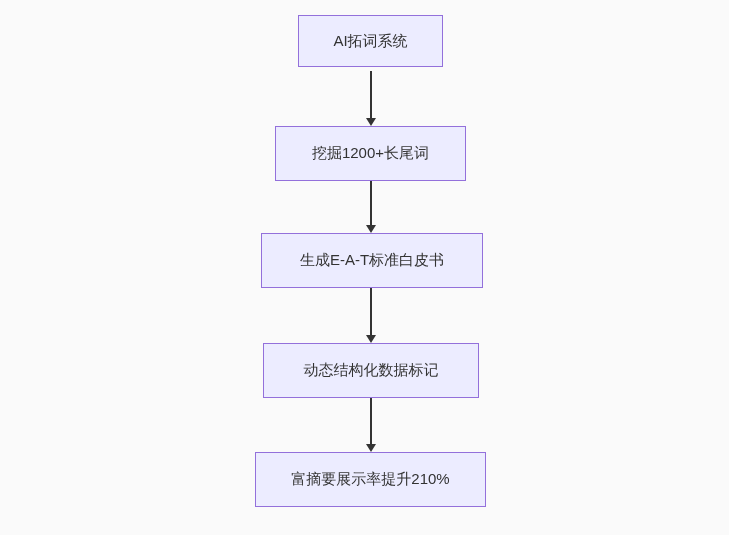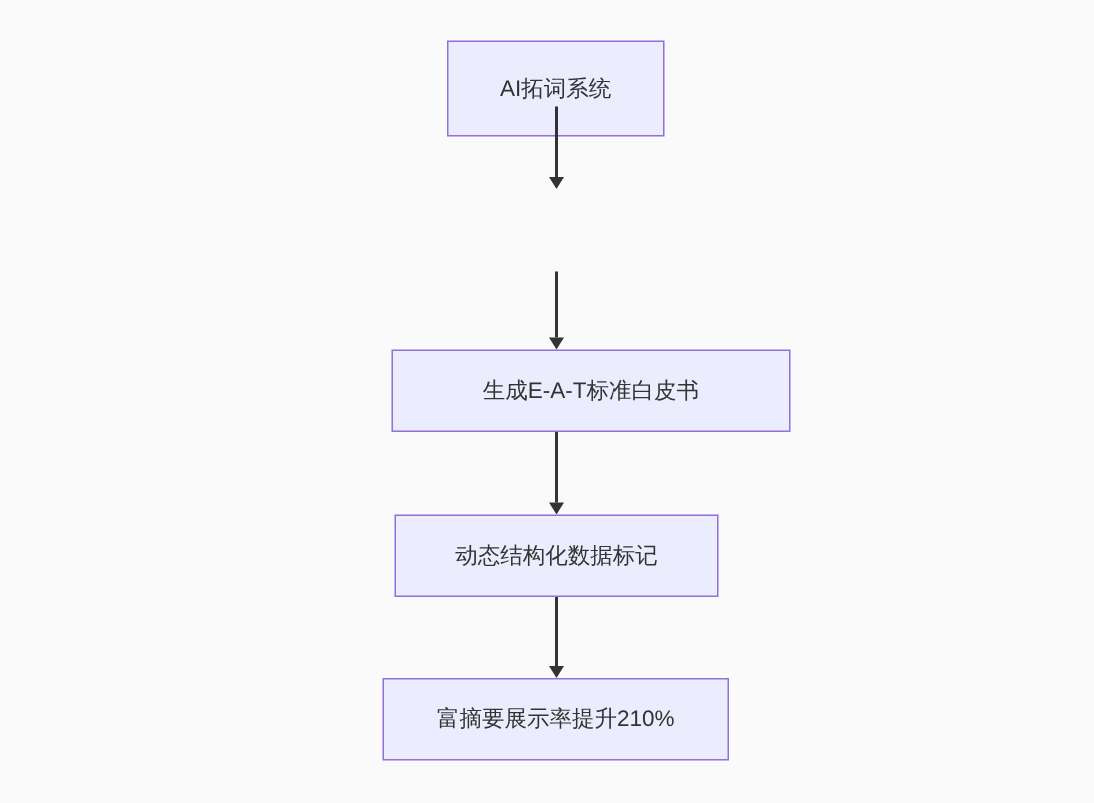--- a/index.html
+++ b/index.html
@@ -25,23 +25,23 @@
     background: var(--node-fill, #ececff);
     border: 1.5px solid var(--node-border, #9370db);
     display: flex;
     align-items: center;
     justify-content: center;
     color: var(--text, #333333);
     font-size: 15px;
     text-align: center;
     white-space: nowrap;
   }
-  .n1 { left: 298px; top: 27px;  width: 145px; height: 64px; justify-content: center; }
+  .n1 { left: 298px; top: 15px;  width: 145px; height: 52px; justify-content: center; }
   .n2 { left: 275px; top: 126px; width: 191px; height: 55px; }
-  .n3 { left: 261px; top: 233px; width: 266px; height: 55px; }
+  .n3 { left: 261px; top: 233px; width: 222px; height: 55px; }
   .n4 { left: 263px; top: 343px; width: 216px; height: 55px; font-family: Liberation Mono, monospace; }
   .n5 { left: 255px; top: 452px; width: 231px; height: 55px; text-align: center; }
 
   .edge {
     position: absolute;
     left: 371px;
     transform: translateX(-50%);
     width: 12px;
     display: flex;
     flex-direction: column;
@@ -72,20 +72,23 @@
 
   <div class="node n1">
     <span>AI拓词系统</span>
   </div>
 
   <div class="edge e1">
     <div class="edge-line"></div>
     <div class="edge-arrowhead"></div>
   </div>
 
+  <div class="node n2">
+    <span>挖掘1200+长尾词</span>
+  </div>
 
   <div class="edge e2">
     <div class="edge-line"></div>
     <div class="edge-arrowhead"></div>
   </div>
 
   <div class="node n3">
     <span>生成E-A-T标准白皮书</span>
   </div>
 

